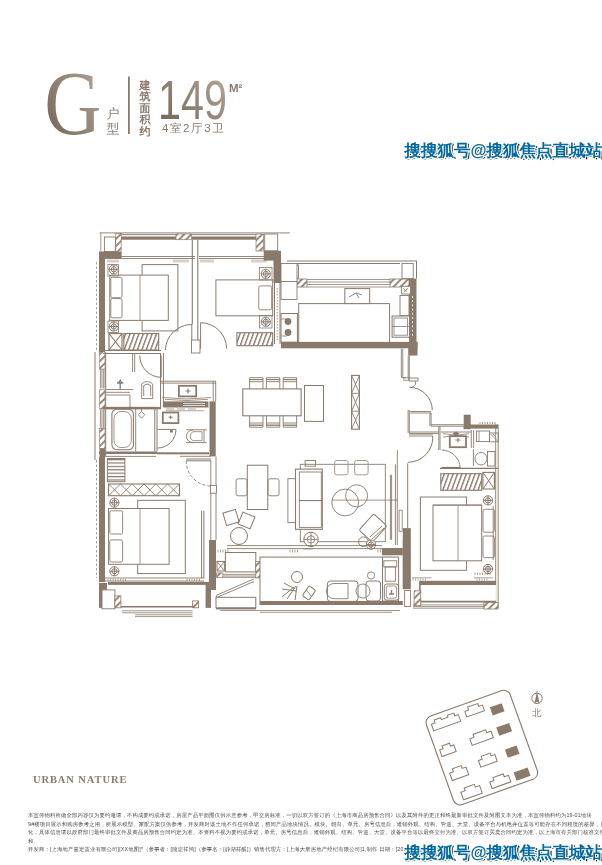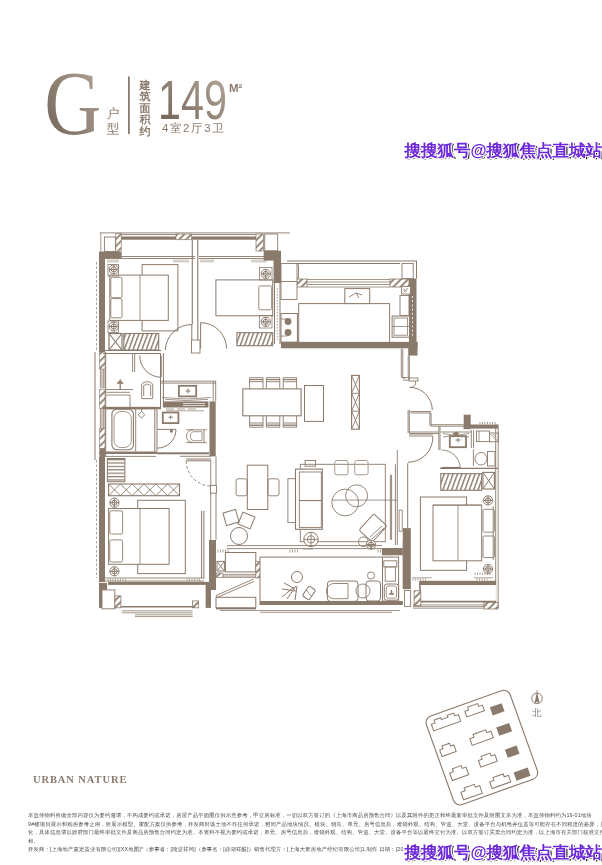--- a/index.html
+++ b/index.html
@@ -1,18 +1,18 @@
 <!DOCTYPE html>
 <html><head>
 <meta charset="utf-8">
 <style>
 html,body{margin:0;padding:0;background:#fff;}
 body{width:602px;height:865px;position:relative;overflow:hidden;font-family:"Liberation Sans",sans-serif;}
 #plan{position:absolute;left:0;top:0;}
-.wm{position:absolute;font-family:"Liberation Sans",sans-serif;font-weight:bold;color:#6d28d9;
+.wm{position:absolute;font-family:"Liberation Sans",sans-serif;font-weight:bold;color:#0369a1;
  text-shadow:-1px -1px 0 #fff,1px -1px 0 #fff,-1px 1px 0 #fff,1px 1px 0 #fff,2.2px 1.2px 0 #000,3px 2px 0 #fff;
  font-size:16.5px;letter-spacing:0px;white-space:nowrap;}
 .disc{position:absolute;left:28px;color:#4a4a4a;font-size:6.5px;transform:scale(0.82);transform-origin:0 0;letter-spacing:0.2px;white-space:nowrap;}
 </style>
 </head>
 <body>
 
 <svg id="plan" width="602" height="865" viewBox="0 0 602 865">
 <defs>
 <linearGradient id="hg" x1="0" y1="1" x2="1" y2="0">

